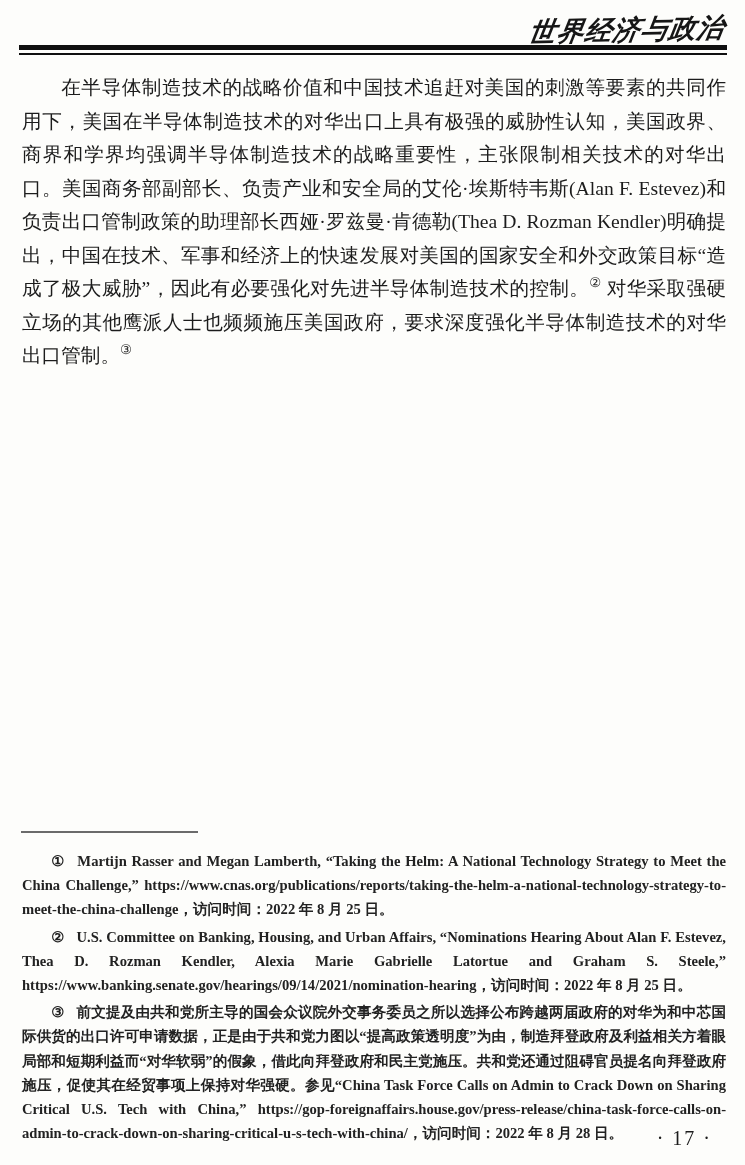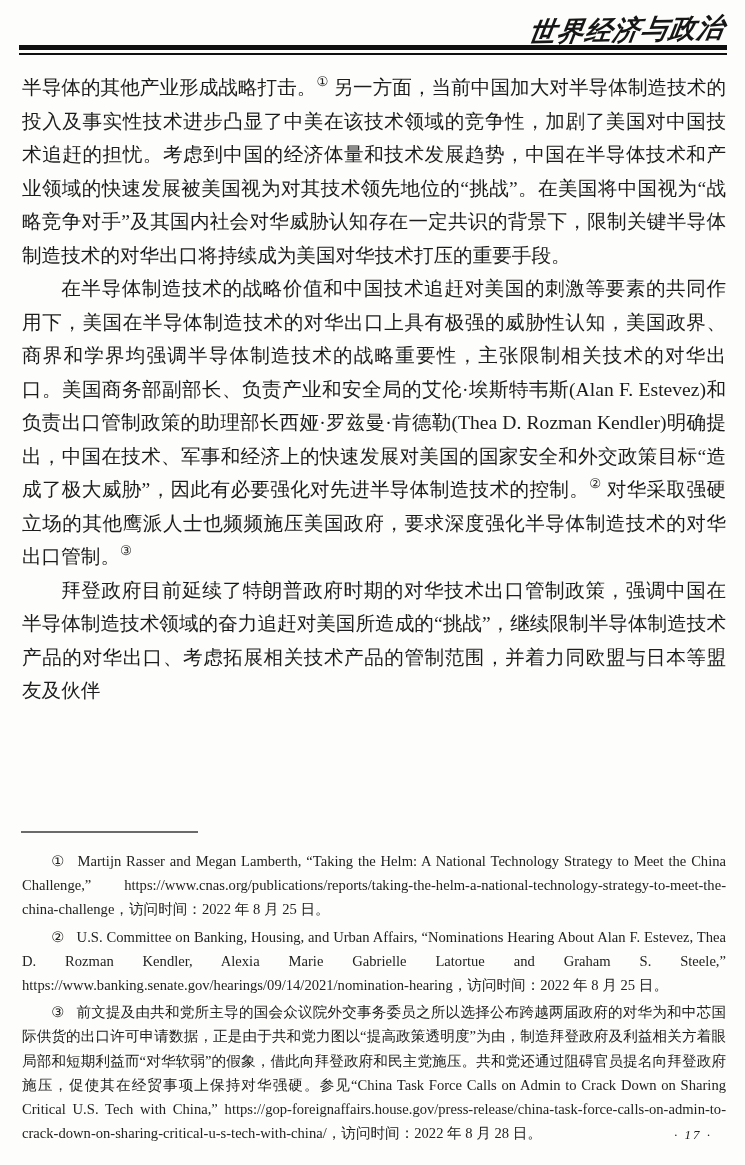--- a/index.html
+++ b/index.html
@@ -85,55 +85,53 @@
   .footnotes {
     position: absolute;
     top: 849px;
     left: 22px;
     width: 704px;
     font-size: 14.6px;
     line-height: 24.2px;
     text-align: justify;
     text-justify: inter-ideograph;
     color: #222;
+    font-weight: bold;
   }
   .footnotes p.footnote {
     margin: 0 0 3px 0;
     padding: 0;
     text-indent: 2em;
   }
   .fn-marker {
     margin-right: 12px;
   }
   
   .page-number {
     position: absolute;
     top: 1127px;
     right: 33px;
-    font-size: 13px;
+    font-size: 20px;
     letter-spacing: 2px;
     color: #1c1c1c;
-    font-style: italic;
   }
 </style>
 </head>
 <body>
 
 <div class="page">
 
   <div class="header-row">
     <span class="journal-name">世界经济与政治</span>
   </div>
 
   <div class="header-rule"></div>
 
   <div class="article-body">
-      <p class="para">半导体的其他产业形成战略打击。<sup class="fnref">①</sup> 另一方面，当前中国加大对半导体制造技术的投入及事实性技术进步凸显了中美在该技术领域的竞争性，加剧了美国对中国技术追赶的担忧。考虑到中国的经济体量和技术发展趋势，中国在半导体技术和产业领域的快速发展被美国视为对其技术领先地位的“挑战”。在美国将中国视为“战略竞争对手”及其国内社会对华威胁认知存在一定共识的背景下，限制关键半导体制造技术的对华出口将持续成为美国对华技术打压的重要手段。</p>
       <p class="para indent">在半导体制造技术的战略价值和中国技术追赶对美国的刺激等要素的共同作用下，美国在半导体制造技术的对华出口上具有极强的威胁性认知，美国政界、商界和学界均强调半导体制造技术的战略重要性，主张限制相关技术的对华出口。美国商务部副部长、负责产业和安全局的艾伦·埃斯特韦斯(Alan F. Estevez)和负责出口管制政策的助理部长西娅·罗兹曼·肯德勒(Thea D. Rozman Kendler)明确提出，中国在技术、军事和经济上的快速发展对美国的国家安全和外交政策目标“造成了极大威胁”，因此有必要强化对先进半导体制造技术的控制。<sup class="fnref">②</sup> 对华采取强硬立场的其他鹰派人士也频频施压美国政府，要求深度强化半导体制造技术的对华出口管制。<sup class="fnref">③</sup></p>
-      <p class="para indent">拜登政府目前延续了特朗普政府时期的对华技术出口管制政策，强调中国在半导体制造技术领域的奋力追赶对美国所造成的“挑战”，继续限制半导体制造技术产品的对华出口、考虑拓展相关技术产品的管制范围，并着力同欧盟与日本等盟友及伙伴</p>
     </div>
 
   <div class="footnote-separator"></div>
 
   <div class="footnotes">
       <p class="footnote"><span class="fn-marker">①</span>Martijn Rasser and Megan Lamberth, “Taking the Helm: A National Technology Strategy to Meet the China Challenge,” https://www.cnas.org/publications/reports/taking-the-helm-a-national-technology-strategy-to-meet-the-china-challenge，访问时间：2022 年 8 月 25 日。</p>
       <p class="footnote"><span class="fn-marker">②</span>U.S. Committee on Banking, Housing, and Urban Affairs, “Nominations Hearing About Alan F. Estevez, Thea D. Rozman Kendler, Alexia Marie Gabrielle Latortue and Graham S. Steele,” https://www.banking.senate.gov/hearings/09/14/2021/nomination-hearing，访问时间：2022 年 8 月 25 日。</p>
       <p class="footnote"><span class="fn-marker">③</span>前文提及由共和党所主导的国会众议院外交事务委员之所以选择公布跨越两届政府的对华为和中芯国际供货的出口许可申请数据，正是由于共和党力图以“提高政策透明度”为由，制造拜登政府及利益相关方着眼局部和短期利益而“对华软弱”的假象，借此向拜登政府和民主党施压。共和党还通过阻碍官员提名向拜登政府施压，促使其在经贸事项上保持对华强硬。参见“China Task Force Calls on Admin to Crack Down on Sharing Critical U.S. Tech with China,” https://gop-foreignaffairs.house.gov/press-release/china-task-force-calls-on-admin-to-crack-down-on-sharing-critical-u-s-tech-with-china/，访问时间：2022 年 8 月 28 日。</p>
     </div>
 

